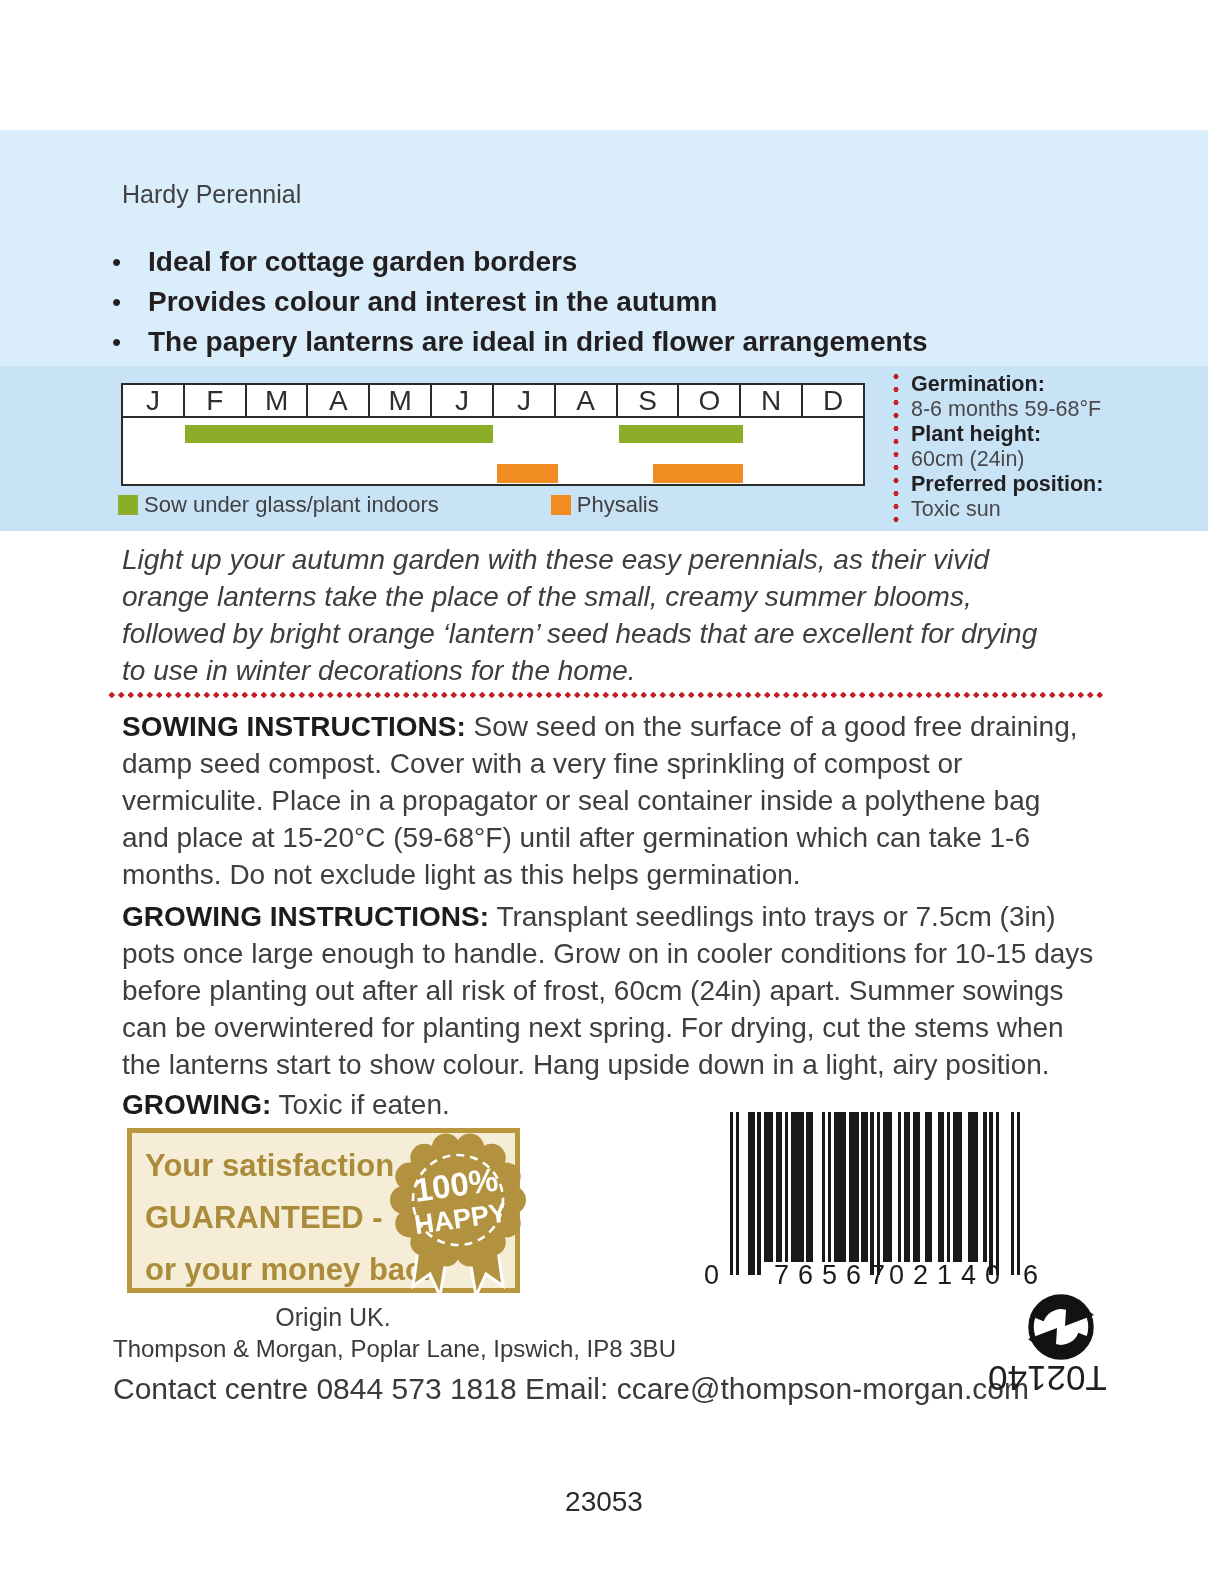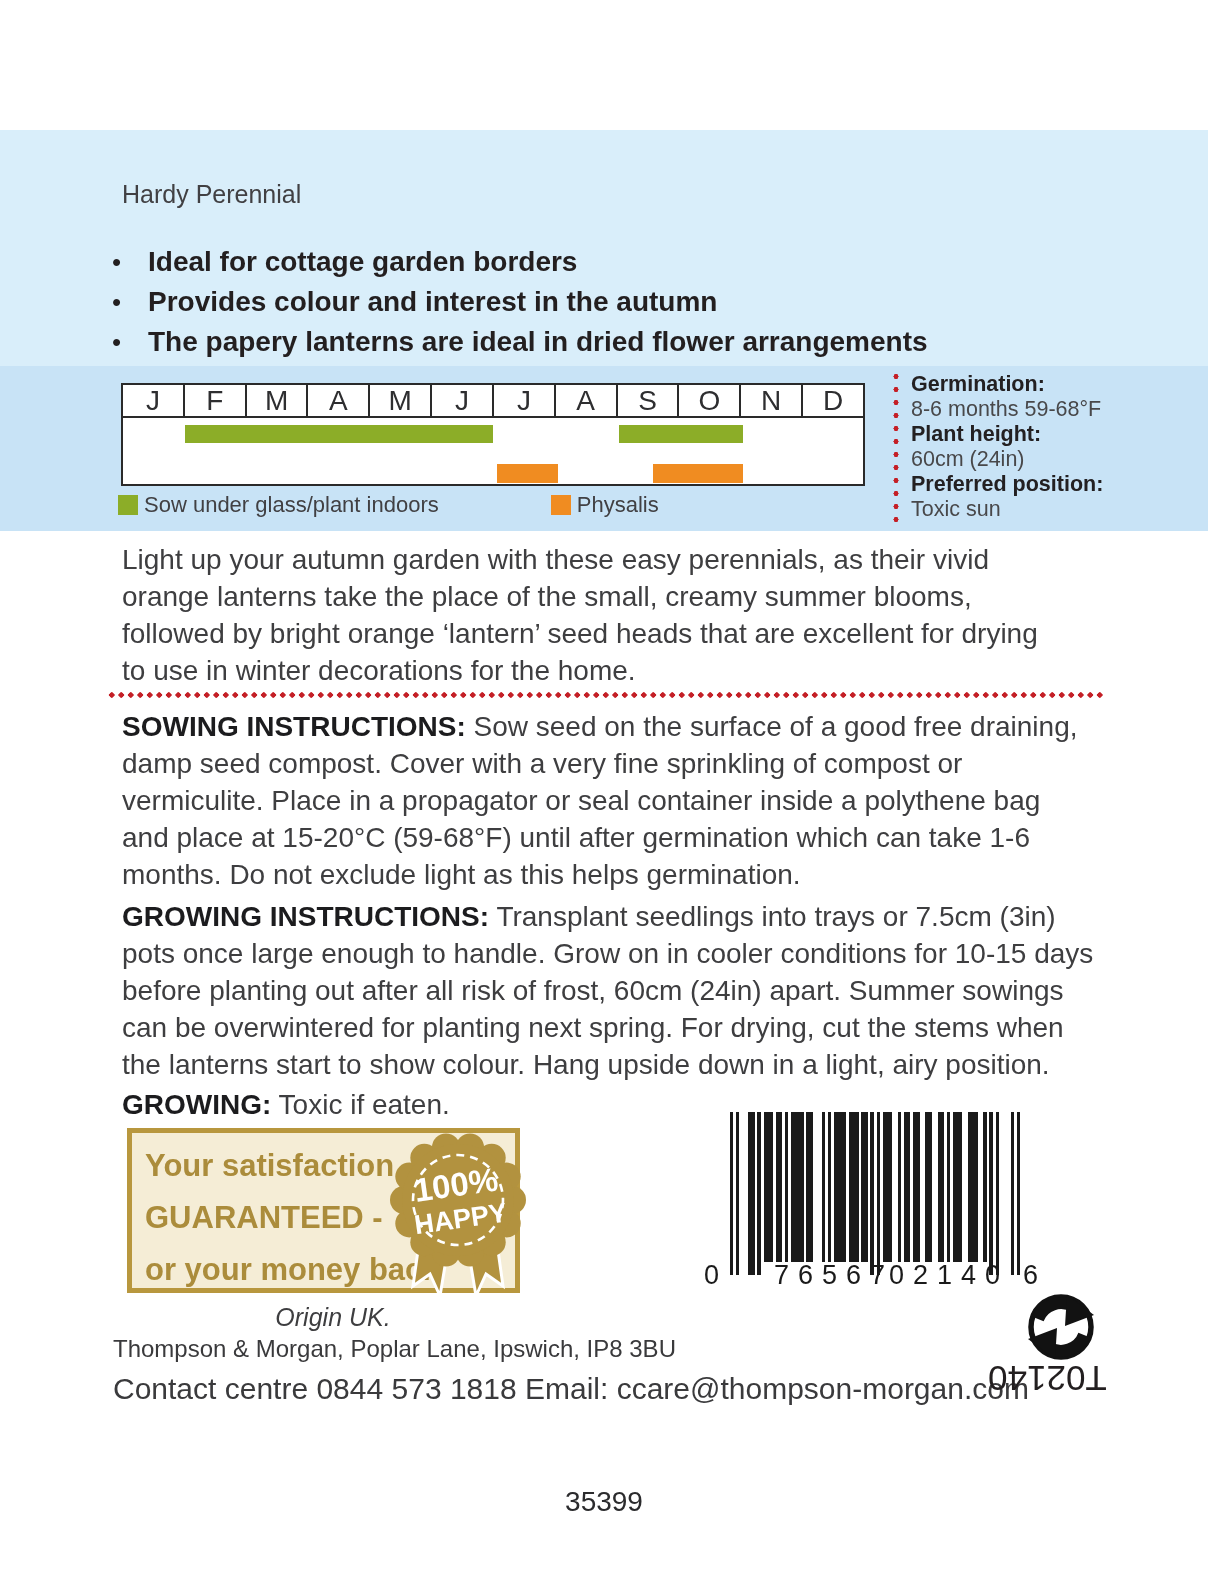--- a/index.html
+++ b/index.html
@@ -48,21 +48,21 @@
   #vdots{left:893px;top:370px;width:6px;height:158px;
          background-image:radial-gradient(circle,var(--red) 2.4px,rgba(0,0,0,0) 2.7px);
          background-size:6px 13px;background-repeat:repeat-y;background-position:center top;}
 
   
   #info-panel{left:911px;top:372px;width:290px;}
   .info-label{font-size:21.5px;font-weight:bold;color:#232022;line-height:25px;}
   .info-value{font-size:21.5px;color:#48484a;line-height:25px;}
 
   
-  #description{left:122px;top:541px;width:935px;font-size:28px;line-height:37px;color:#3e3e40;}
+  #description{left:122px;top:541px;width:935px;font-size:28px;line-height:37px;color:#3e3e40;font-style:italic;}
 
   
   #hdots{left:107px;top:692px;width:998px;height:6px;
          background-image:radial-gradient(circle,var(--red) 2.5px,rgba(0,0,0,0) 2.8px);
          background-size:9.5px 6px;background-repeat:repeat-x;background-position:left center;}
 
   
   .section{font-size:28px;line-height:37px;color:#3e3e40;}
   .section b{color:#1c1c1e;}
   #section-sowing{left:122px;top:708px;width:965px;}
@@ -76,21 +76,21 @@
   .guarantee-line{font-size:31px;font-weight:bold;color:var(--gold-text);line-height:52px;white-space:nowrap;}
   #badge-svg{left:380px;top:1128px;}
 
   
   #barcode{left:730px;top:1112px;width:290px;height:180px;}
   .bc-bar{position:absolute;top:0;background:#1a1a1a;}
   .bc-digit{position:absolute;font-size:27px;color:#1a1a1a;letter-spacing:9px;white-space:nowrap;}
 
   
   #origin{left:233px;top:1303px;width:200px;text-align:center;
-          font-size:25px;font-style:italic;color:#3e3e40;}
+          font-size:25px;color:#3e3e40;}
   #address{left:113px;top:1335px;font-size:24px;color:#3a3a3c;}
   #contact{left:113px;top:1372px;font-size:30px;color:#3a3a3c;}
   #recycle{left:1026px;top:1292px;}
   #pack-code{left:975px;top:1358px;width:145px;text-align:center;font-size:35px;color:#231f20;
              transform:rotate(180deg);}
   #bottom-code{left:0;top:1486px;width:1208px;text-align:center;font-size:28px;color:#2b2b2d;}
 </style>
 </head>
 <body>
 
@@ -287,15 +287,15 @@
 
   <svg id="recycle" class="abs" width="70" height="70" viewBox="-35 -35 70 70">
     <circle r="30" fill="none" stroke="#121212" stroke-width="5.5"></circle>
     <path d="M -23 -8 A 24.5 24.5 0 0 1 13 -20" fill="none" stroke="#121212" stroke-width="12"></path>
     <polygon points="6,-32 33,-12 4,-1" fill="#121212"></polygon>
     <path d="M 23 8 A 24.5 24.5 0 0 1 -13 20" fill="none" stroke="#121212" stroke-width="12"></path>
     <polygon points="-6,32 -33,12 -4,1" fill="#121212"></polygon>
   </svg>
 
   <div id="pack-code" class="abs">T02140</div>
-  <div id="bottom-code" class="abs">35399</div>
+  <div id="bottom-code" class="abs">23053</div>
 
 </div>
 
 </body></html>

